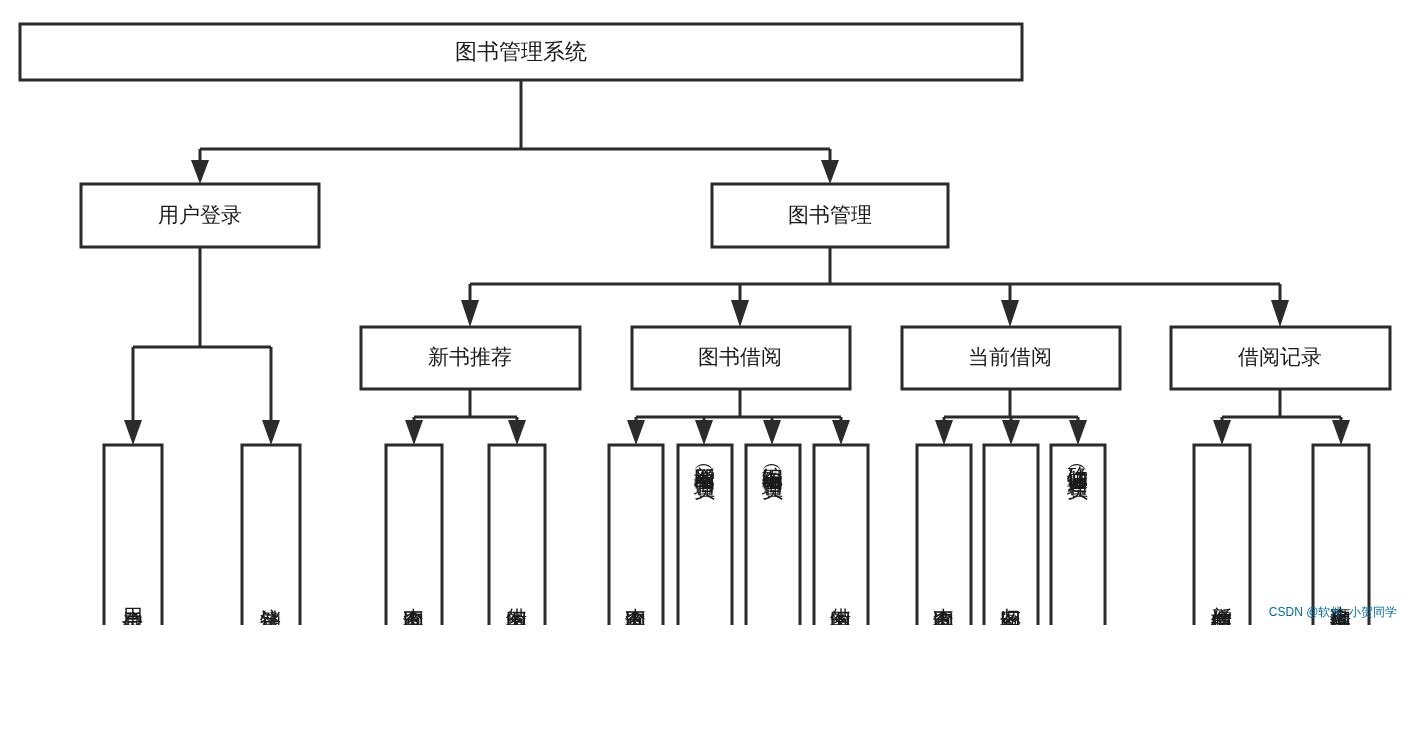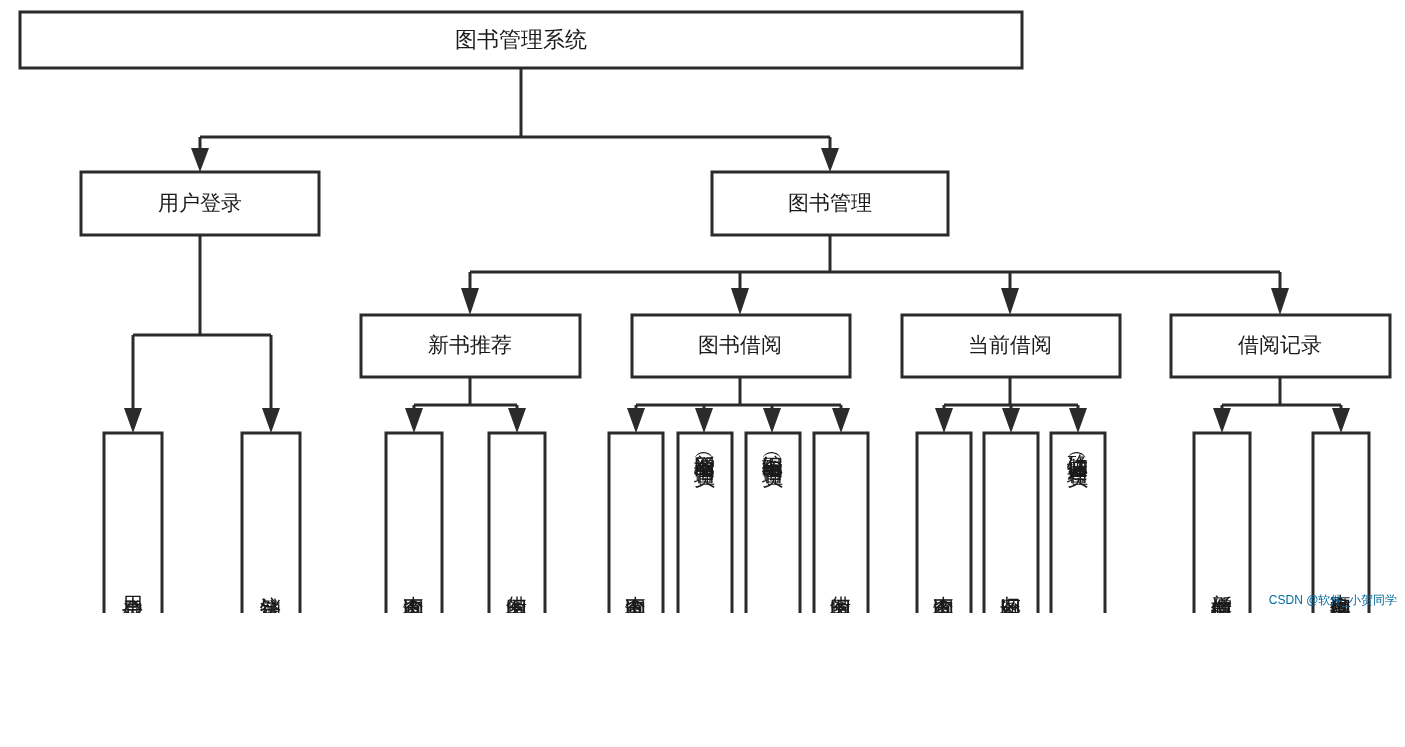--- a/index.html
+++ b/index.html
@@ -10,20 +10,21 @@
   }
   body {
     font-family: "Liberation Sans", "DejaVu Sans", sans-serif;
   }
   #diagram-root {
     position: relative;
     width: 1405px;
     height: 613px;
     background: #ffffff;
     overflow: hidden;
+    margin-top: 12px;
   }
   svg#tree-svg {
     position: absolute;
     top: 0;
     left: 0;
     width: 1405px;
     height: 747px;
     display: block;
   }
   .node-rect {

